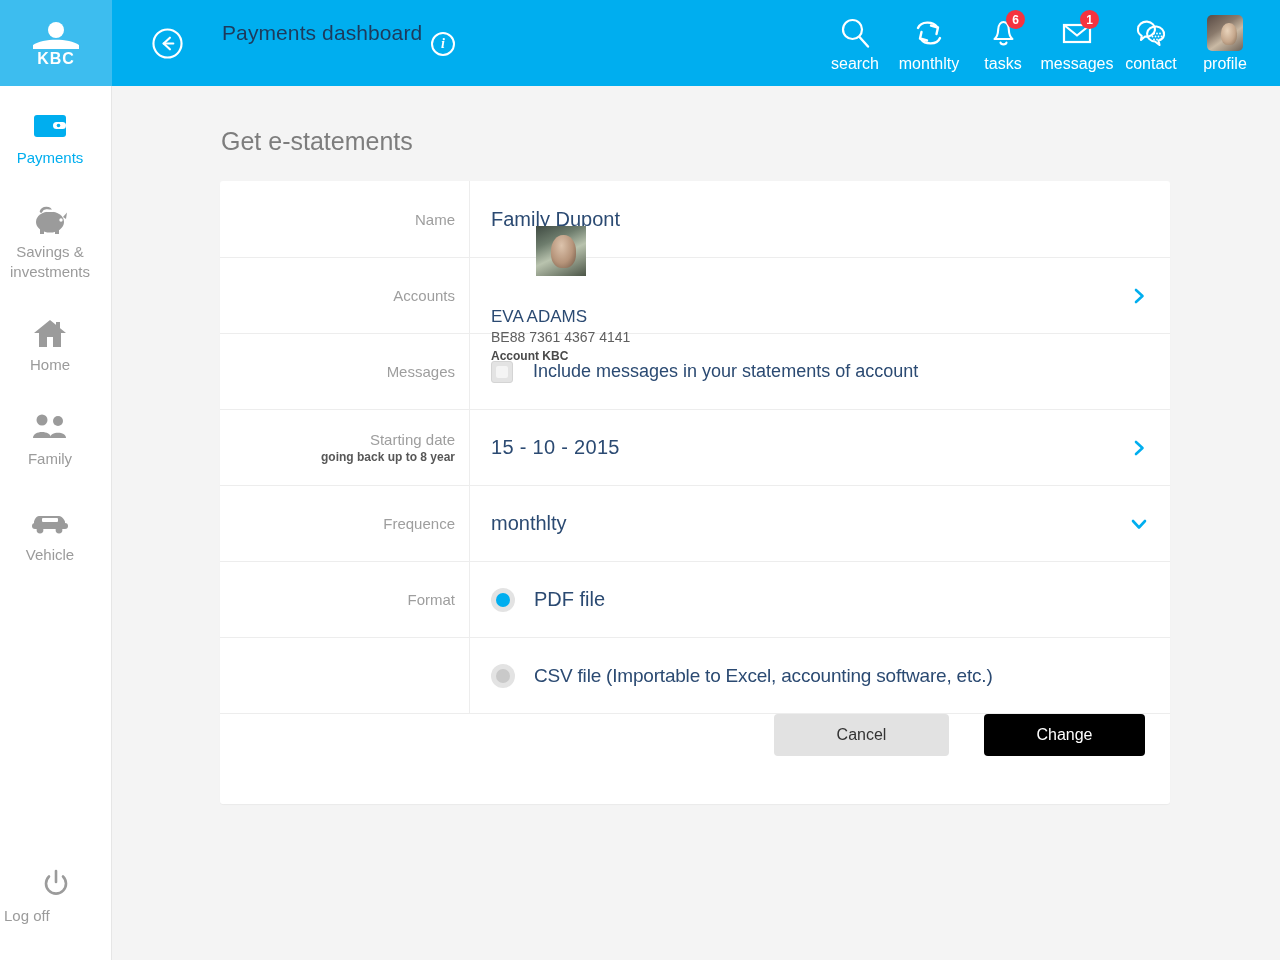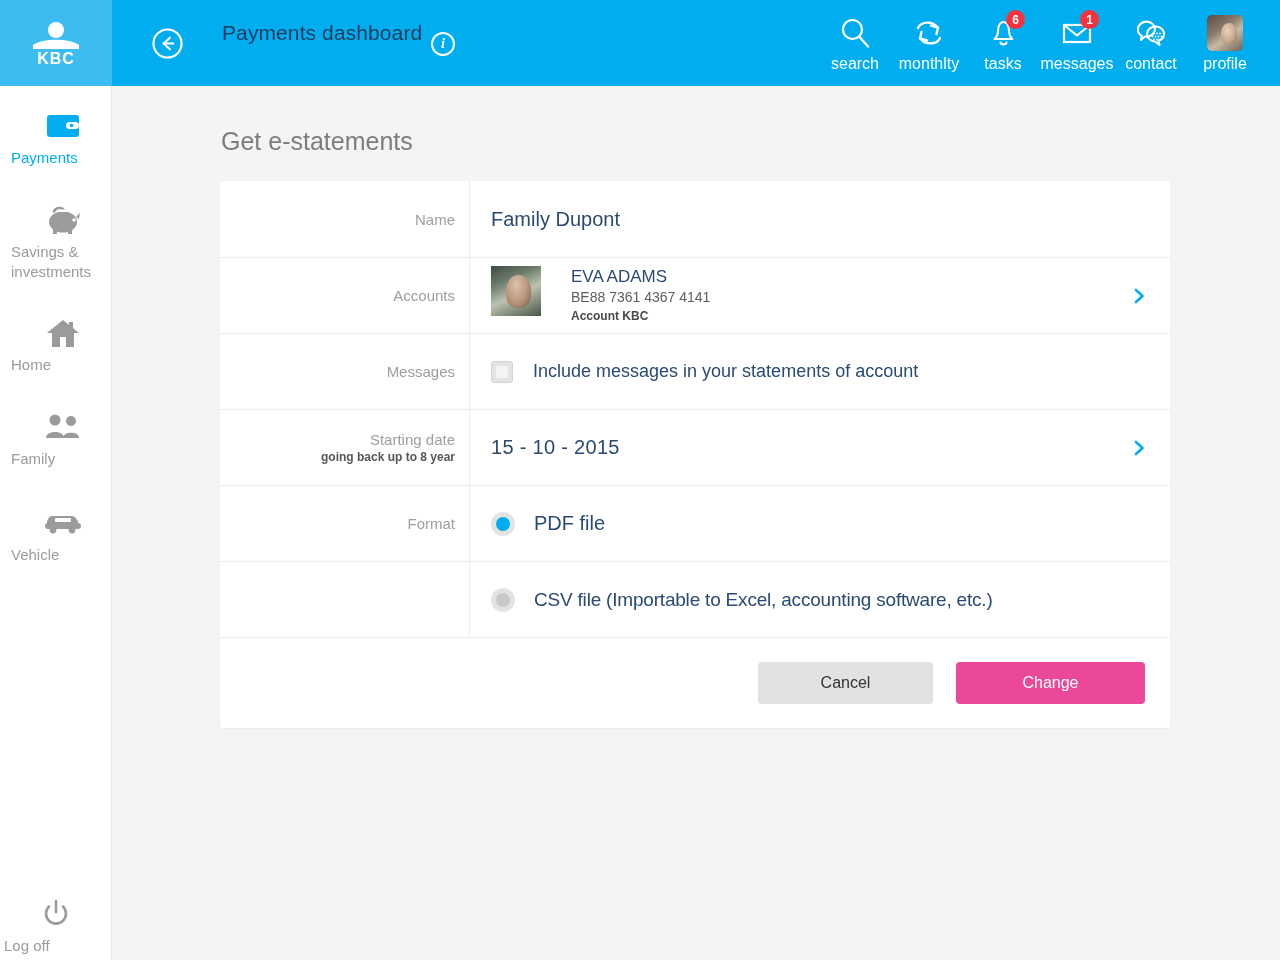--- a/index.html
+++ b/index.html
@@ -79,30 +79,30 @@
   
   .sidebar {
     position: absolute; top: 86px; left: 0;
     width: 112px; height: 874px;
     background: #ffffff;
     border-right: 1px solid #e6e6e6;
   }
   .nav-item {
     width: 100px; padding-top: 16px; padding-bottom: 10px;
     display: flex; flex-direction: column; align-items: center;
-    margin-left: 13px;
+    text-align: center;
   }
   .nav-glyph { height: 40px; display:flex; align-items:center; justify-content:center; }
   .nav-label {
     font-size: 15px; color: #9b9b9b; line-height: 1.32; margin-top: 2px;
     width: 104px;
   }
   .nav-item.active .nav-label { color: #00aeef; }
   .logoff {
-    position: absolute; bottom: 4px; left: 0; width: 112px;
+    position: absolute; bottom: 34px; left: 0; width: 112px;
     display: flex; flex-direction: column; align-items: center;
   }
 
   
   .main {
     position: absolute; top: 94px; left: 112px;
     width: 1168px; height: 874px;
     background: #f4f4f4;
   }
   .section-title {
@@ -146,21 +146,21 @@
 
   .val-primary { font-size: 20px; color: #2b4a72; }
   .val-date    { font-size: 20px; color: #2b4a72; letter-spacing: .3px; }
   .val-select  { font-size: 20px; color: #2b4a72; }
 
   
   .r-name { height: 77px; }
 
   
   .r-accounts { height: 76px; }
-  .acct-wrap { display: flex; align-items: flex-start; gap: 30px; }
+  .acct-wrap { display: flex; align-items: center; gap: 30px; flex-direction: column; }
   .acct-avatar {
     width: 50px; height: 50px; flex: 0 0 50px;
     background: linear-gradient(155deg,#3f4a42 0%,#6e7d6d 30%,#b9c3ae 55%,#4b5547 100%);
     position: relative; overflow: hidden;
   }
   .acct-avatar::after {
     content:""; position:absolute; left:30%; top:18%;
     width:50%; height:66%; border-radius:48% 48% 42% 42%;
     background: radial-gradient(ellipse at 42% 32%, #dcc3ac 0%, #b6947a 55%, #6a5442 100%);
   }
@@ -195,30 +195,30 @@
     background: #e3e3e3;
   }
   .radio .dot { width: 14px; height: 14px; border-radius: 50%; background: #c9c9c9; }
   .radio.sel { background: #e3e3e3; }
   .radio.sel .dot { background: #00aeef; }
   .radio-label { font-size: 20px; color: #2b4a72; margin-left: 19px; }
   .radio-label.small { font-size: 19px; letter-spacing: -0.2px; }
 
   
   .card-footer {
-    height: 90px; display: flex; align-items: center;
-    justify-content: flex-end; padding-right: 25px; gap: 23px;
+    height: 90px; display: flex; align-items: flex-start;
+    justify-content: flex-end; padding-right: 25px; gap: 35px;
   }
   .btn {
     height: 42px; border-radius: 4px; border: none;
     font-size: 16px; font-family: "Liberation Sans", sans-serif;
     cursor: pointer;
   }
   .btn-cancel { width: 175px; background: #e2e2e2; color: #333; }
-  .btn-primary { width: 189px; background: #ec4899; color: #fff; }
+  .btn-primary { width: 161px; background: #000000; color: #fff; }
 </style>
 </head>
 <body>
 
 <div id="app">
 
   <div class="header">
 
     <div class="logo-block">
       <svg class="kbc-logo" viewBox="0 0 62 48">
@@ -441,20 +441,31 @@
           <div class="sub">going back up to 8 year</div>
         </div>
         <div class="row-value">
           <span class="val-date">15 - 10 - 2015</span>
           <svg class="chevron" viewBox="0 0 18 18">
             <path d="M6 3 L12.5 9 L6 15" fill="none" stroke="#00aeef" stroke-width="2.6" stroke-linecap="round" stroke-linejoin="round"></path>
           </svg>
         </div>
       </div>
 
+      <div class="row r-freq">
+        <div class="row-label">
+          <div class="lbl">Frequence</div>
+        </div>
+        <div class="row-value">
+          <span class="val-select">monthlty</span>
+          <svg class="chevron" viewBox="0 0 18 18">
+            <path d="M3 6 L9 12.5 L15 6" fill="none" stroke="#00aeef" stroke-width="2.6" stroke-linecap="round" stroke-linejoin="round"></path>
+          </svg>
+        </div>
+      </div>
 
       <div class="row r-format1">
         <div class="row-label">
           <div class="lbl">Format</div>
         </div>
         <div class="row-value">
           <div class="radio sel">
               <div class="dot"></div>
             </div>
           <span class="radio-label">PDF file</span>

